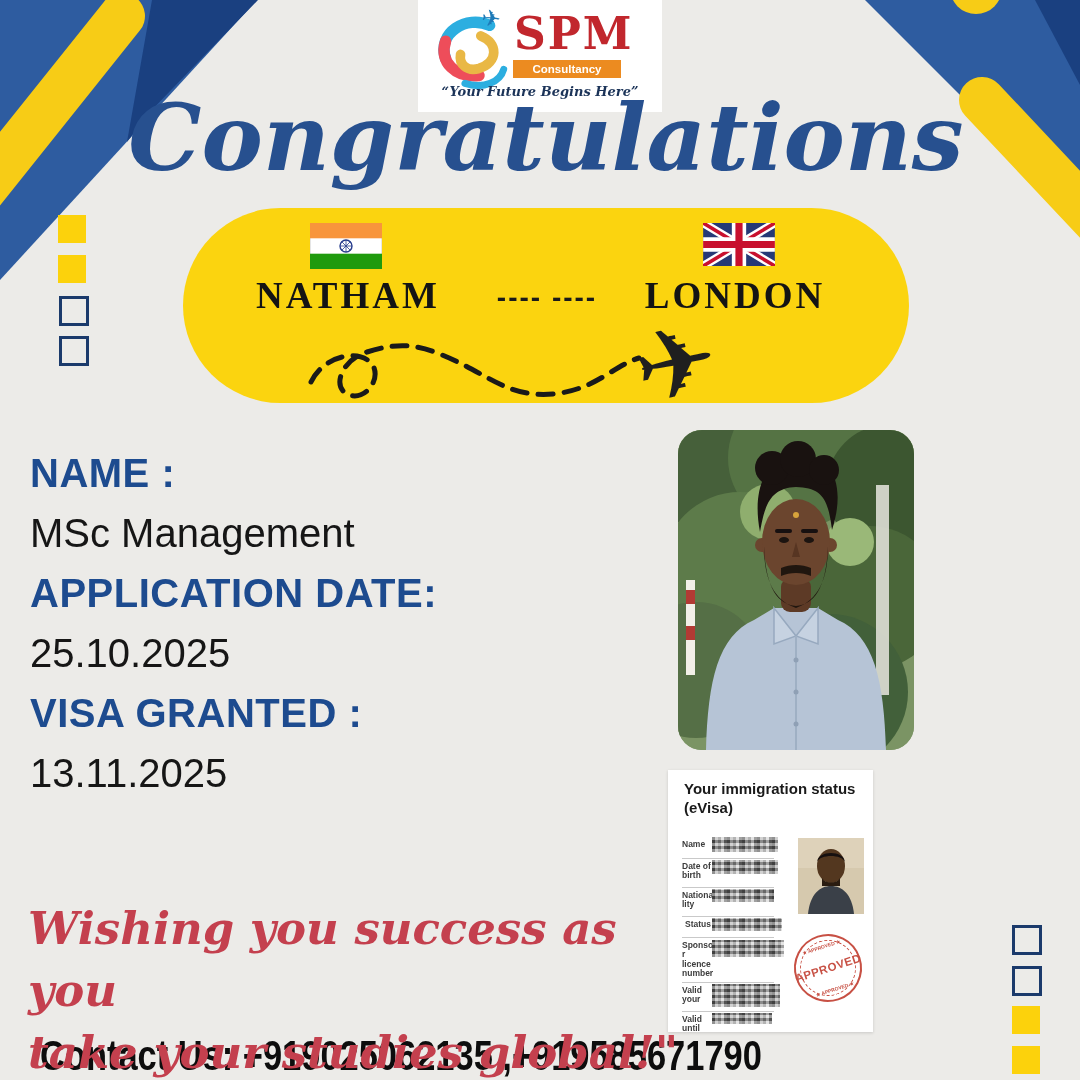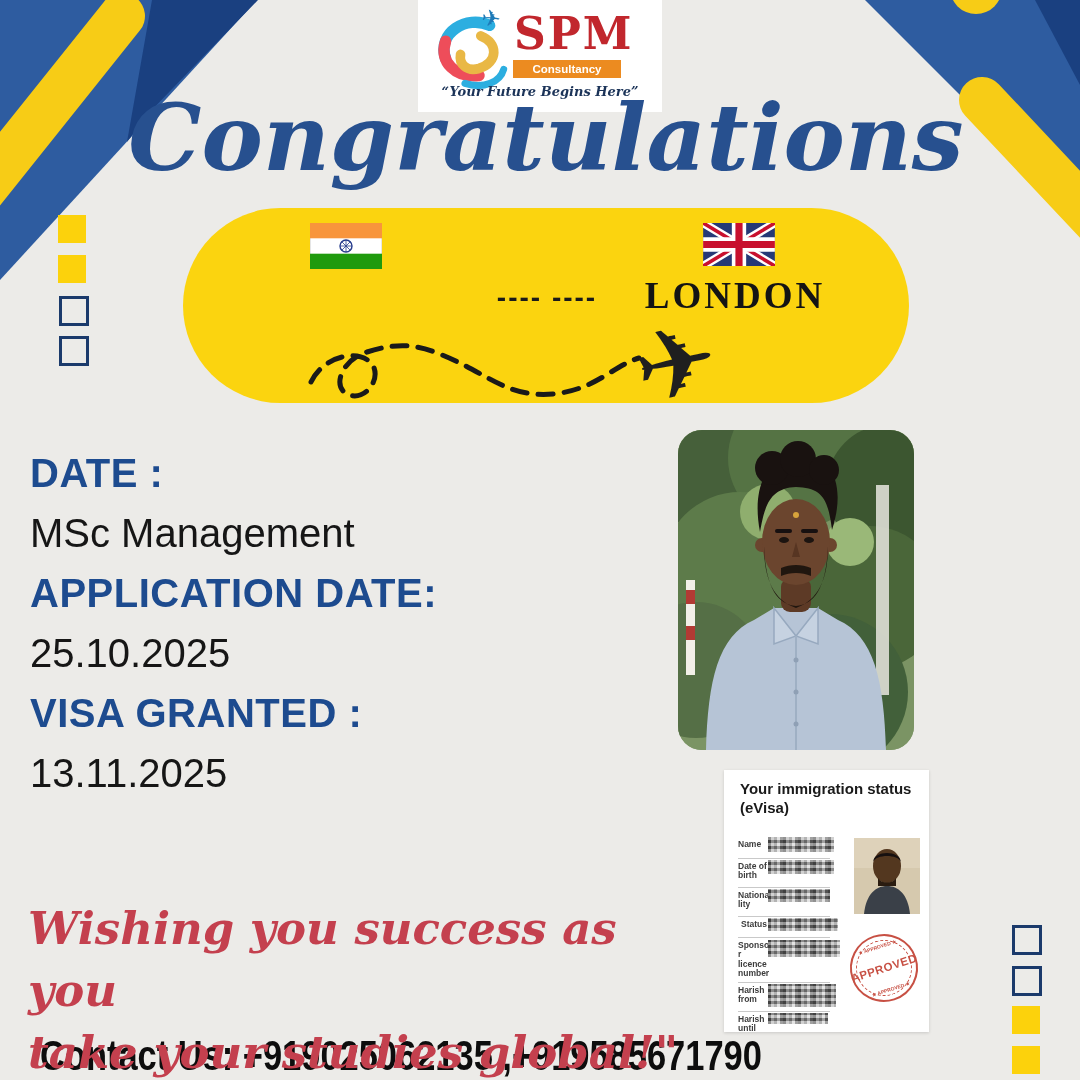--- a/index.html
+++ b/index.html
@@ -43,21 +43,21 @@
   
   .details{position:absolute;left:30px;top:443px;width:630px;z-index:3;}
   .d-label{font-weight:bold;font-size:40px;color:#1d4b8f;line-height:60px;letter-spacing:.5px;}
   .d-value{font-size:40px;color:#161616;line-height:60px;}
 
   
   .photo{position:absolute;left:678px;top:430px;width:236px;height:320px;border-radius:24px;
          overflow:hidden;background:#7b9464;}
 
   
-  .evisa{position:absolute;left:724px;top:770px;width:205px;height:262px;background:#ffffff;
+  .evisa{position:absolute;left:668px;top:770px;width:205px;height:262px;background:#ffffff;
          box-shadow:0 1px 3px rgba(0,0,0,.15);}
   .evisa-title{position:absolute;left:16px;top:10px;width:175px;font-weight:bold;font-size:15px;
                color:#1a1a1a;line-height:1.25;}
   .f-label{position:absolute;left:14px;width:32px;font-weight:bold;font-size:8.5px;color:#3c3c3c;
            line-height:1.1;word-break:break-word;}
   .sep{position:absolute;left:14px;width:92px;height:1px;background:#c9c9c9;}
   .pix{position:absolute;left:44px;
        background-color:#a9a9a9;
        background-image:
          repeating-linear-gradient(0deg,rgba(255,255,255,.35) 0 3px,rgba(0,0,0,.25) 3px 6px),
@@ -138,32 +138,33 @@
       </g>
     </svg>
 
     <svg class="flag" style="left:520px;" width="72" height="43" viewBox="0 0 60 36">
       <rect width="60" height="36" fill="#263976"></rect>
       <path d="M0,0 L60,36 M60,0 L0,36" stroke="#ffffff" stroke-width="7"></path>
       <path d="M0,0 L60,36 M60,0 L0,36" stroke="#c8102e" stroke-width="3"></path>
       <path d="M30,0 V36 M0,18 H60" stroke="#ffffff" stroke-width="12"></path>
       <path d="M30,0 V36 M0,18 H60" stroke="#c8102e" stroke-width="6"></path>
     </svg>
+    <div class="city" style="left:65px;">NATHAM</div>
     <div class="route-dashes">---- ----</div>
     <div class="city" style="left:452px;">LONDON</div>
 
     <svg class="path-svg" viewBox="0 0 620 105">
       <path d="M28,74 C40,48 76,40 89,56 C99,70 83,93 66,87 C48,80 58,52 84,44
                C112,35 132,36 154,45 C204,64 222,90 270,86 C312,82 330,58 356,50" fill="none" stroke="#1a1a1a" stroke-width="5" stroke-linecap="round" stroke-dasharray="15 11"></path>
       <text x="352" y="86" font-size="98" fill="#1f1f1f" transform="rotate(-12 410 55)">✈</text>
     </svg>
   </div>
 
   <div class="details">
-    <div class="d-label">DATE :</div>
+    <div class="d-label">NAME :</div>
     <div class="d-value">MSc Management</div>
     <div class="d-label">APPLICATION DATE:</div>
     <div class="d-value">25.10.2025</div>
     <div class="d-label">VISA GRANTED :</div>
     <div class="d-value">13.11.2025</div>
   </div>
 
   <div class="photo">
     <svg width="236" height="320" viewBox="0 0 236 320">
       <rect width="236" height="320" fill="#7b9464"></rect>
@@ -222,25 +223,25 @@
     <div class="sep" style="top:146px;"></div>
 
     <div class="f-label" style="top:150px;text-align:center;">Status</div>
     <div class="pix" style="top:148px;width:70px;height:13px;"></div>
     <div class="sep" style="top:167px;"></div>
 
     <div class="f-label" style="top:171px;">Sponsor licence number</div>
     <div class="pix" style="top:170px;width:72px;height:17px;"></div>
     <div class="sep" style="top:212px;"></div>
 
-    <div class="f-label" style="top:216px;">Harish from</div>
+    <div class="f-label" style="top:216px;">Valid your</div>
     <div class="pix" style="top:214px;width:68px;height:23px;"></div>
     <div class="sep" style="top:241px;"></div>
 
-    <div class="f-label" style="top:245px;">Harish until</div>
+    <div class="f-label" style="top:245px;">Valid until</div>
     <div class="pix" style="top:243px;width:60px;height:11px;"></div>
 
     <div class="passport">
       <svg width="66" height="76" viewBox="0 0 66 76">
         <rect width="66" height="76" fill="#d6c9ae"></rect>
         <rect width="66" height="30" fill="#ded2ba"></rect>
         <ellipse cx="33" cy="28" rx="14" ry="17" fill="#53371f"></ellipse>
         <path d="M19,24 C20,12 46,12 47,24 C44,16 22,16 19,24 Z" fill="#161010"></path>
         <path d="M10,76 C12,56 22,48 33,48 C44,48 54,56 56,76 Z" fill="#3a4048"></path>
         <path d="M24,40 C27,46 39,46 42,40 L42,48 L24,48 Z" fill="#2a1c10"></path>

